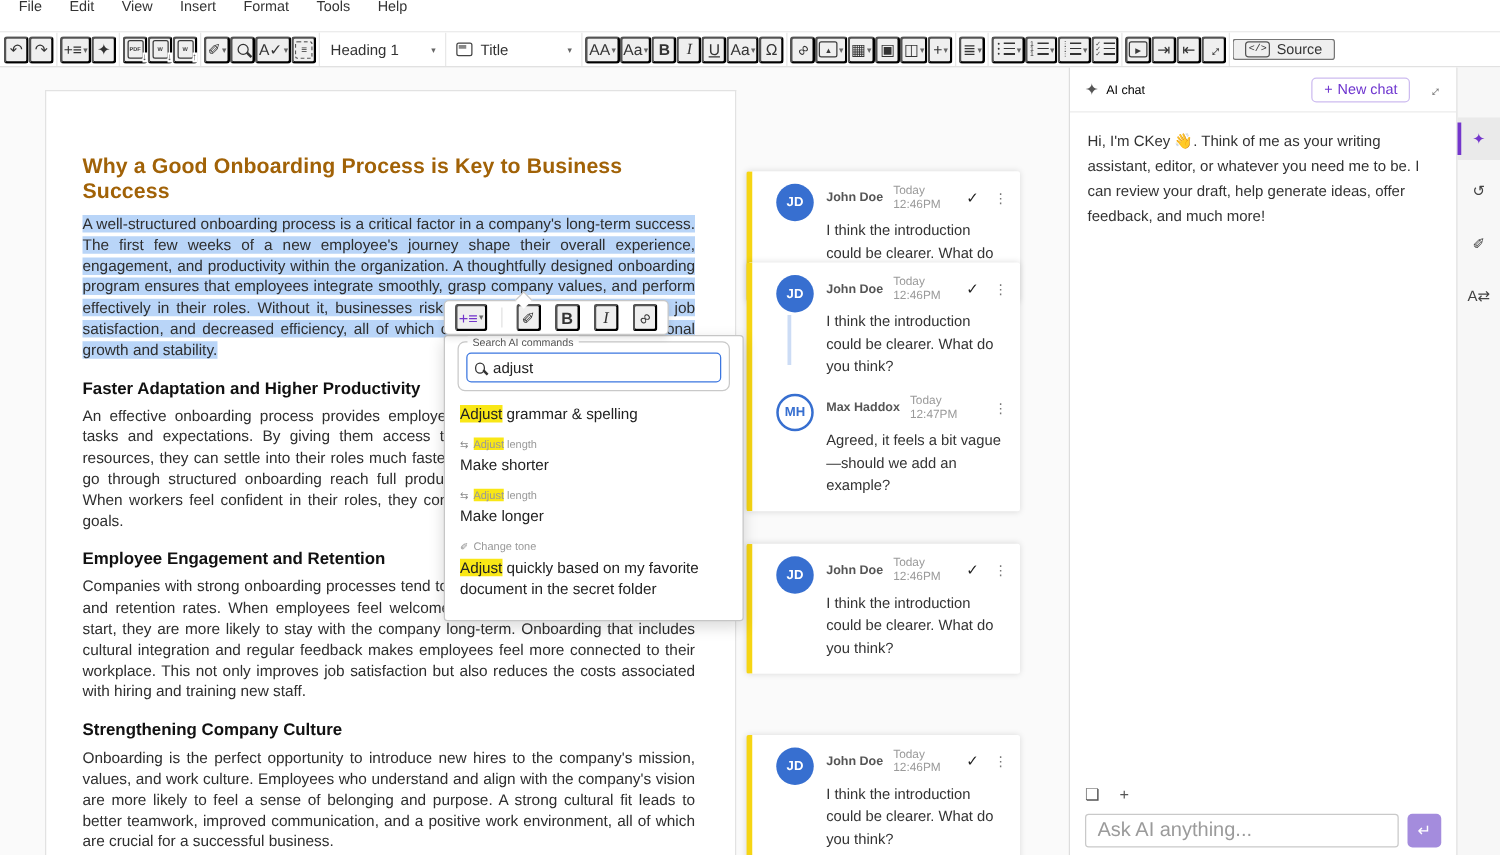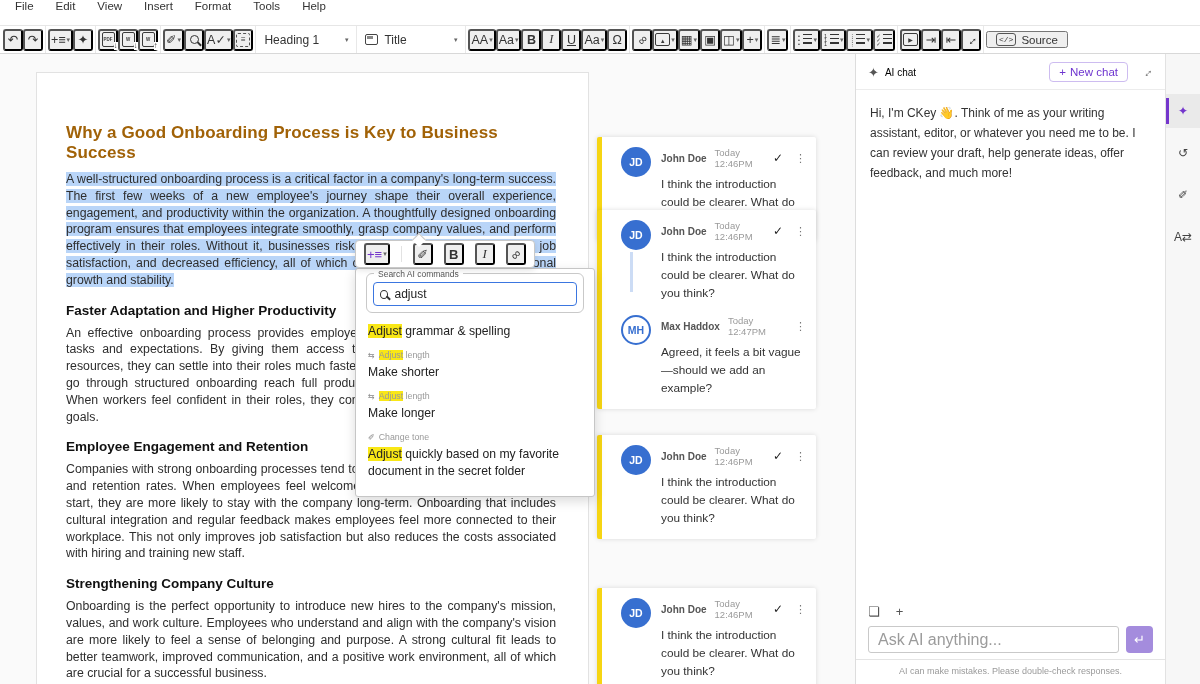--- a/index.html
+++ b/index.html
@@ -439,21 +439,20 @@
         <span>❏</span>
         <span>+</span>
       </div>
       <div class="comp-row">
         <input class="ask-input" placeholder="Ask AI anything..." style="">
         <button class="send-btn">
             <span>↵</span>
           </button>
       </div>
     </div>
-    <div class="ai-foot">AI can make mistakes. Please double-check responses.</div>
   </div>
 
   <div class="strip" id="strip">
       <div class="strip-item active">
         <span>✦</span>
       </div>
       <div class="strip-item">
         <span>↺</span>
       </div>
       <div class="strip-item">

